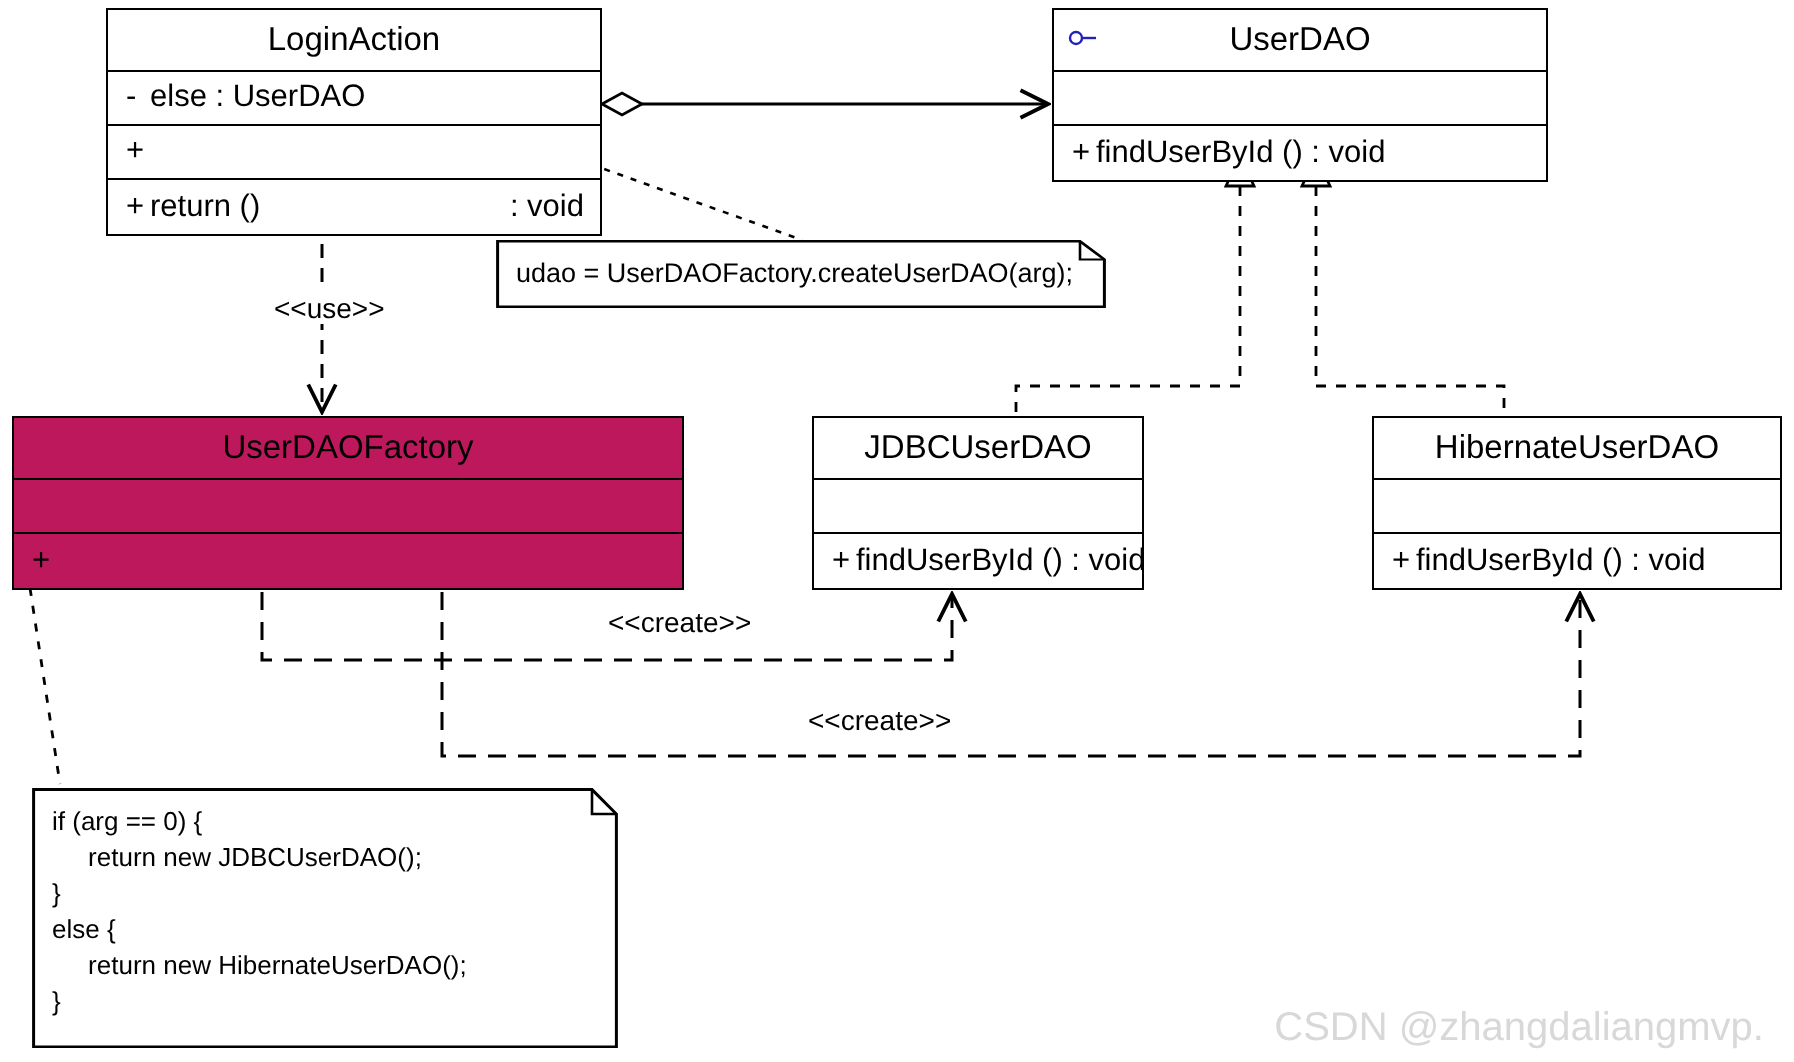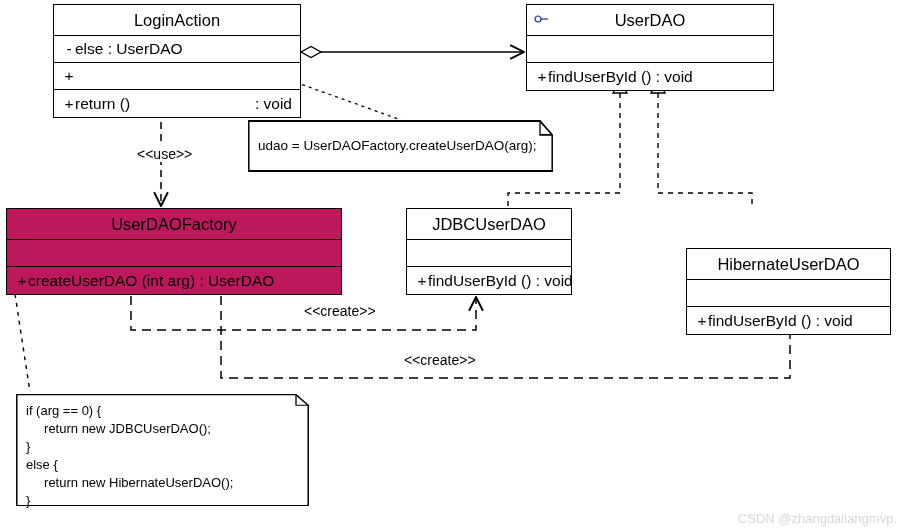--- a/index.html
+++ b/index.html
@@ -32,21 +32,20 @@
     pointer-events: none;
   }
 
   
   .uml-class {
     position: absolute;
     box-sizing: border-box;
     border: 1.6px solid #000;
     background: #ffffff;
     z-index: 5;
-    text-align: center;
   }
   .uml-class.highlight {
     background: #be185d;
   }
   .uml-row {
     box-sizing: border-box;
     border-bottom: 1.6px solid #000;
     display: flex;
     align-items: center;
     white-space: nowrap;
@@ -126,23 +125,23 @@
     font-size: 14px;
     background: #ffffff;
     padding: 0 3px;
     white-space: nowrap;
     z-index: 7;
   }
 
   
   .watermark {
     position: absolute;
-    right: 0;
+    right: 15px;
     bottom: 5px;
-    font-size: 13px;
+    font-size: 20px;
     color: #d8d8d8;
     white-space: nowrap;
     z-index: 8;
   }
 </style>
 </head>
 <body>
 
 <div id="canvas">
 
@@ -223,51 +222,50 @@
       <span class="vis">+</span>
       <span>findUserById () : void</span>
     </div>
   </div>
 
   <div class="uml-class highlight" style="left:6px; top:208px; width:336px;">
     <div class="uml-row uml-title">UserDAOFactory</div>
     <div class="uml-row uml-empty"></div>
     <div class="uml-row uml-op">
       <span class="vis">+</span>
-      <span>createUserDAO (int arg)  : UserDAO</span>
     </div>
   </div>
 
   <div class="uml-class" style="left:406px; top:208px; width:166px;">
     <div class="uml-row uml-title">JDBCUserDAO</div>
     <div class="uml-row uml-empty"></div>
     <div class="uml-row uml-op">
       <span class="vis">+</span>
       <span>findUserById ()  : void</span>
     </div>
   </div>
 
-  <div class="uml-class" style="left:686px; top:208px; width:205px;margin-top:40px;">
+  <div class="uml-class" style="left:686px; top:208px; width:205px;">
     <div class="uml-row uml-title">HibernateUserDAO</div>
     <div class="uml-row uml-empty"></div>
     <div class="uml-row uml-op">
       <span class="vis">+</span>
       <span>findUserById ()  : void</span>
     </div>
   </div>
 
-  <div class="uml-note" style="left:248px; top:120px; width:305px; height:52px;border-radius:14px;">
+  <div class="uml-note" style="left:248px; top:120px; width:305px; height:34px;border-radius:14px;">
     <svg class="note-body" viewBox="0 0 305 42" preserveAspectRatio="none" xmlns="http://www.w3.org/2000/svg">
       <path d="M0.8,0.8 L292,0.8 L304.2,12 L304.2,41.2 L0.8,41.2 Z" fill="#ffffff" stroke="#000" stroke-width="1.5"></path>
       <path d="M292,0.8 L292,12 L304.2,12" fill="none" stroke="#000" stroke-width="1.3"></path>
     </svg>
     <div class="note-text single">udao = UserDAOFactory.createUserDAO(arg);</div>
   </div>
 
-  <div class="uml-note" style="left:16px; top:394px; width:293px; height:112px;">
+  <div class="uml-note" style="left:16px; top:394px; width:293px; height:130px;">
     <svg class="note-body" viewBox="0 0 293 130" preserveAspectRatio="none" xmlns="http://www.w3.org/2000/svg">
       <path d="M0.8,0.8 L280,0.8 L292.2,13 L292.2,129.5 L0.8,129.5 Z" fill="#ffffff" stroke="#000" stroke-width="1.5"></path>
       <path d="M280,0.8 L280,13 L292.2,13" fill="none" stroke="#000" stroke-width="1.3"></path>
     </svg>
     <div class="note-text">if (arg == 0) {
      return new JDBCUserDAO();
 }
 else {
      return new HibernateUserDAO();
 }</div>

